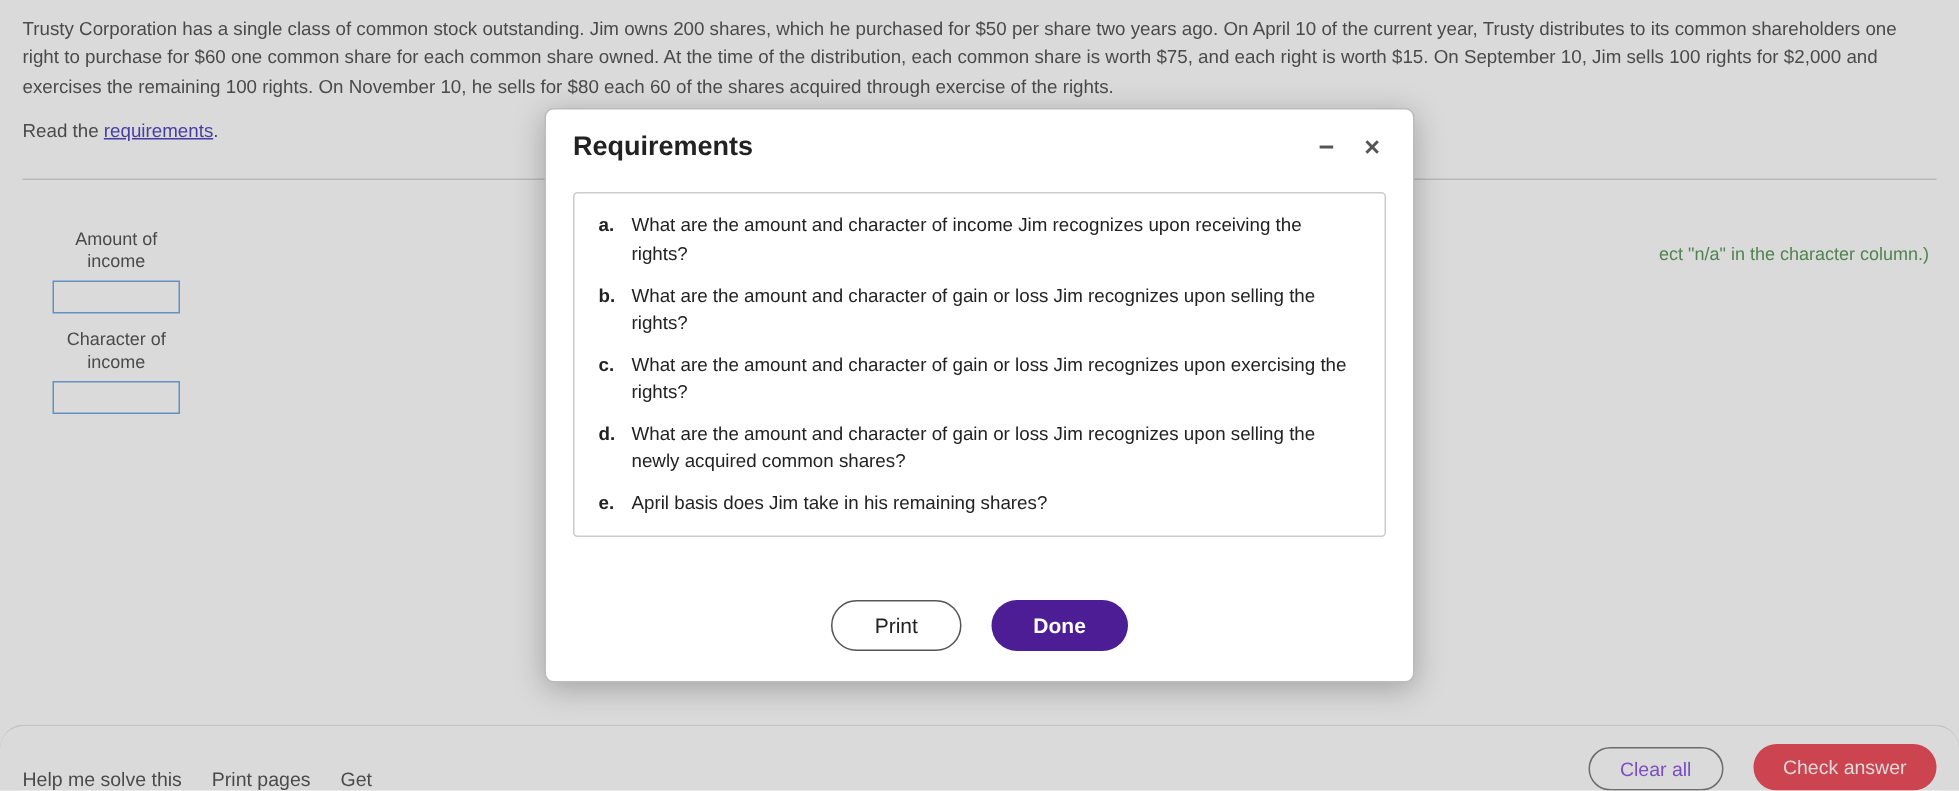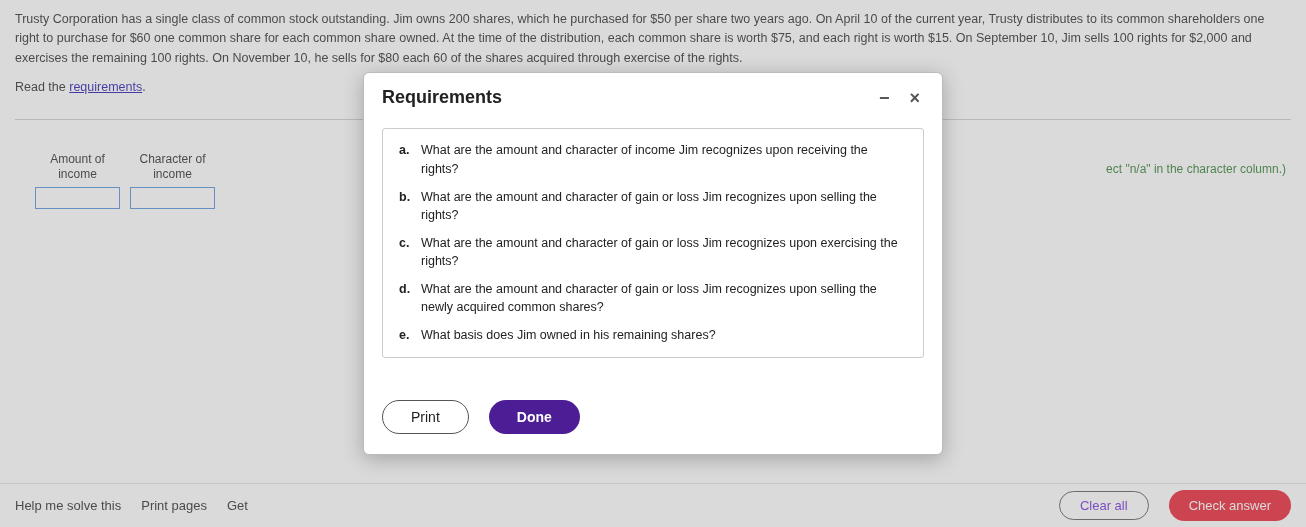--- a/index.html
+++ b/index.html
@@ -75,20 +75,21 @@
       font-size: 12.5px;
       margin-left: 10px;
       margin-bottom: 3px;
     }
 
     .jim-cols {
       display: flex;
       gap: 10px;
       align-items: flex-start;
       margin-left: 5px;
+      flex-direction: column;
     }
 
     .jim-col {
       display: flex;
       flex-direction: column;
       align-items: center;
     }
 
     .jim-col-label {
       font-size: 12px;
@@ -107,25 +108,26 @@
     }
 
     
     .bottom-bar {
       position: absolute;
       bottom: 0;
       left: 0;
       right: 0;
       height: 44px;
       display: flex;
-      align-items: center;
+      align-items: flex-end;
       padding: 0 15px;
       border-top: 1px solid #ddd;
       background: #fff;
       gap: 20px;
+      border-radius: 16px;
     }
 
     .bottom-link {
       font-size: 13px;
       color: #222;
       cursor: pointer;
       font-weight: 500;
     }
 
     .bottom-spacer { flex: 1; }
@@ -242,20 +244,21 @@
       font-weight: bold;
       min-width: 14px;
     }
 
     .req-text {
       flex: 1;
     }
 
     .modal-footer {
       display: flex;
+      justify-content: center;
       gap: 20px;
       padding: 10px 18px 20px 18px;
     }
 
     .btn-print {
       border: 1.5px solid #555;
       background: #fff;
       color: #222;
       border-radius: 20px;
       padding: 8px 28px;
@@ -339,21 +342,21 @@
           <div class="req-item">
             <span class="req-letter">c.</span>
             <span class="req-text">What are the amount and character of gain or loss Jim recognizes upon exercising the rights?</span>
           </div>
           <div class="req-item">
             <span class="req-letter">d.</span>
             <span class="req-text">What are the amount and character of gain or loss Jim recognizes upon selling the newly acquired common shares?</span>
           </div>
           <div class="req-item">
             <span class="req-letter">e.</span>
-            <span class="req-text">What basis does Jim owned in his remaining shares?</span>
+            <span class="req-text">April basis does Jim take in his remaining shares?</span>
           </div>
         </div>
     </div>
 
     <div class="modal-footer">
       <button class="btn-print">Print</button>
       <button class="btn-done">Done</button>
     </div>
   </div>
 </div>

